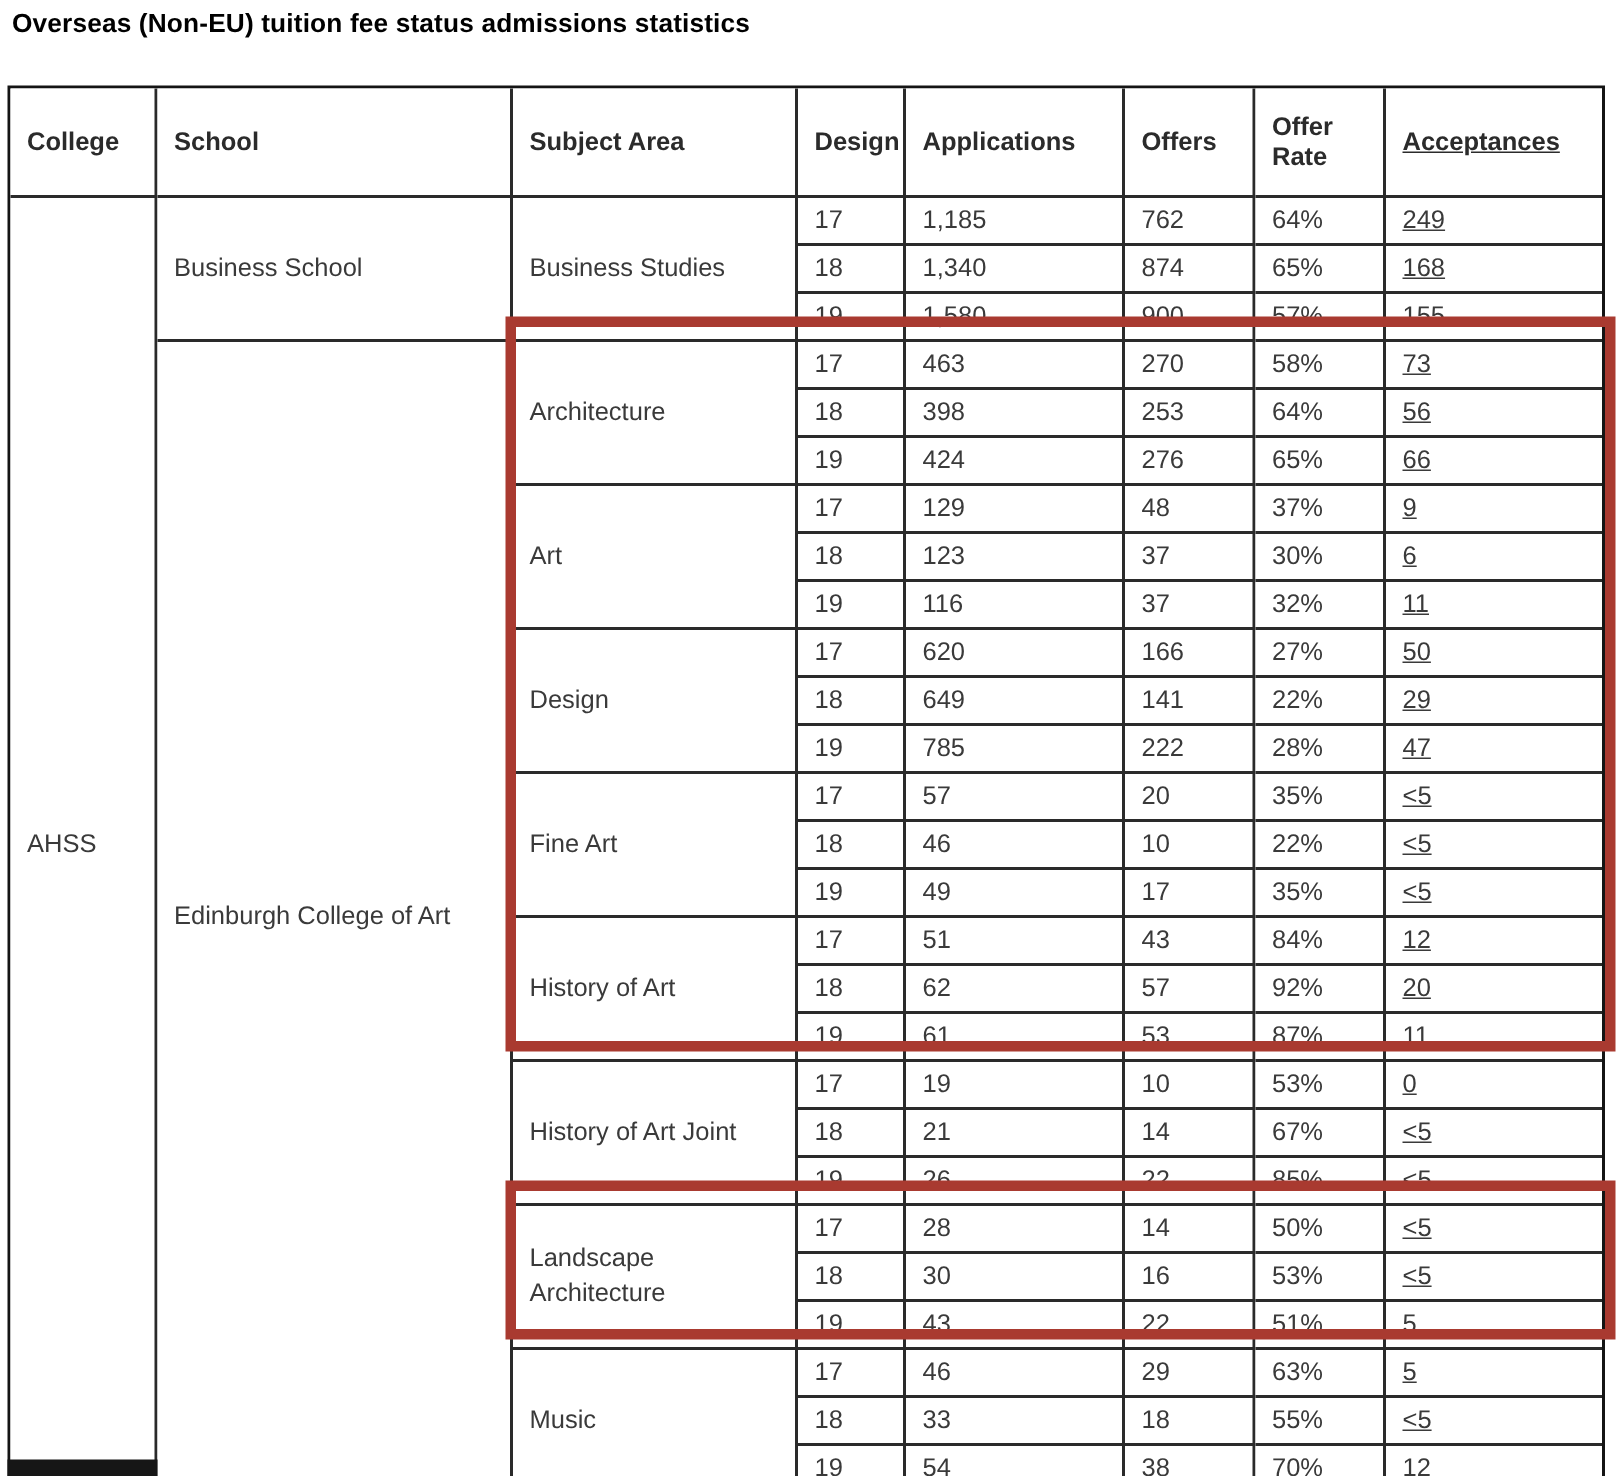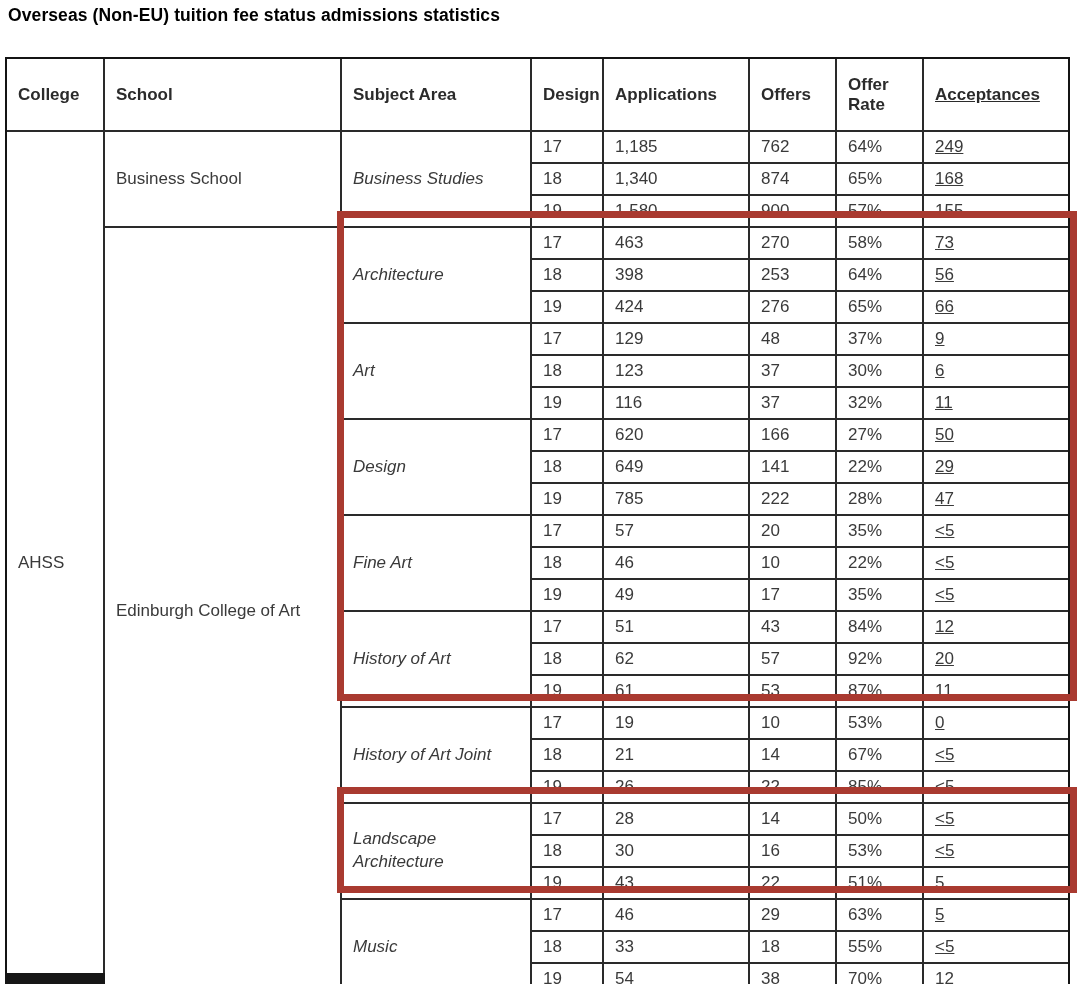--- a/index.html
+++ b/index.html
@@ -35,21 +35,21 @@
     background:#ffffff;
   }
   table.adm th:last-child, table.adm td:last-child{border-right:none;text-decoration:underline;}
   table.adm thead tr{height:73px;}
   table.adm tbody tr{height:32px;}
   table.adm th{font-weight:bold;color:#2b2b2b;line-height:1.15;}
   td.c-college{
     vertical-align:bottom;text-align:center;padding:0 0 92px 0;margin-top:32px;
   }
   td.c-school{line-height:1.35;padding-right:8px;margin-top:15px;}
-  td.c-subject{line-height:1.35;padding-right:8px;font-style:italic;}
+  td.c-subject{line-height:1.35;padding-right:8px;}
   .overlay{position:absolute;left:0;top:0;width:1080px;height:984px;pointer-events:none;}
   .red-box{
     position:absolute;
     border:7px solid #a93a30;
     box-sizing:border-box;
     background:transparent;
   }
   .cutoff-bar{
     position:absolute;left:5px;top:973px;width:100px;height:11px;
     background:#161616;

